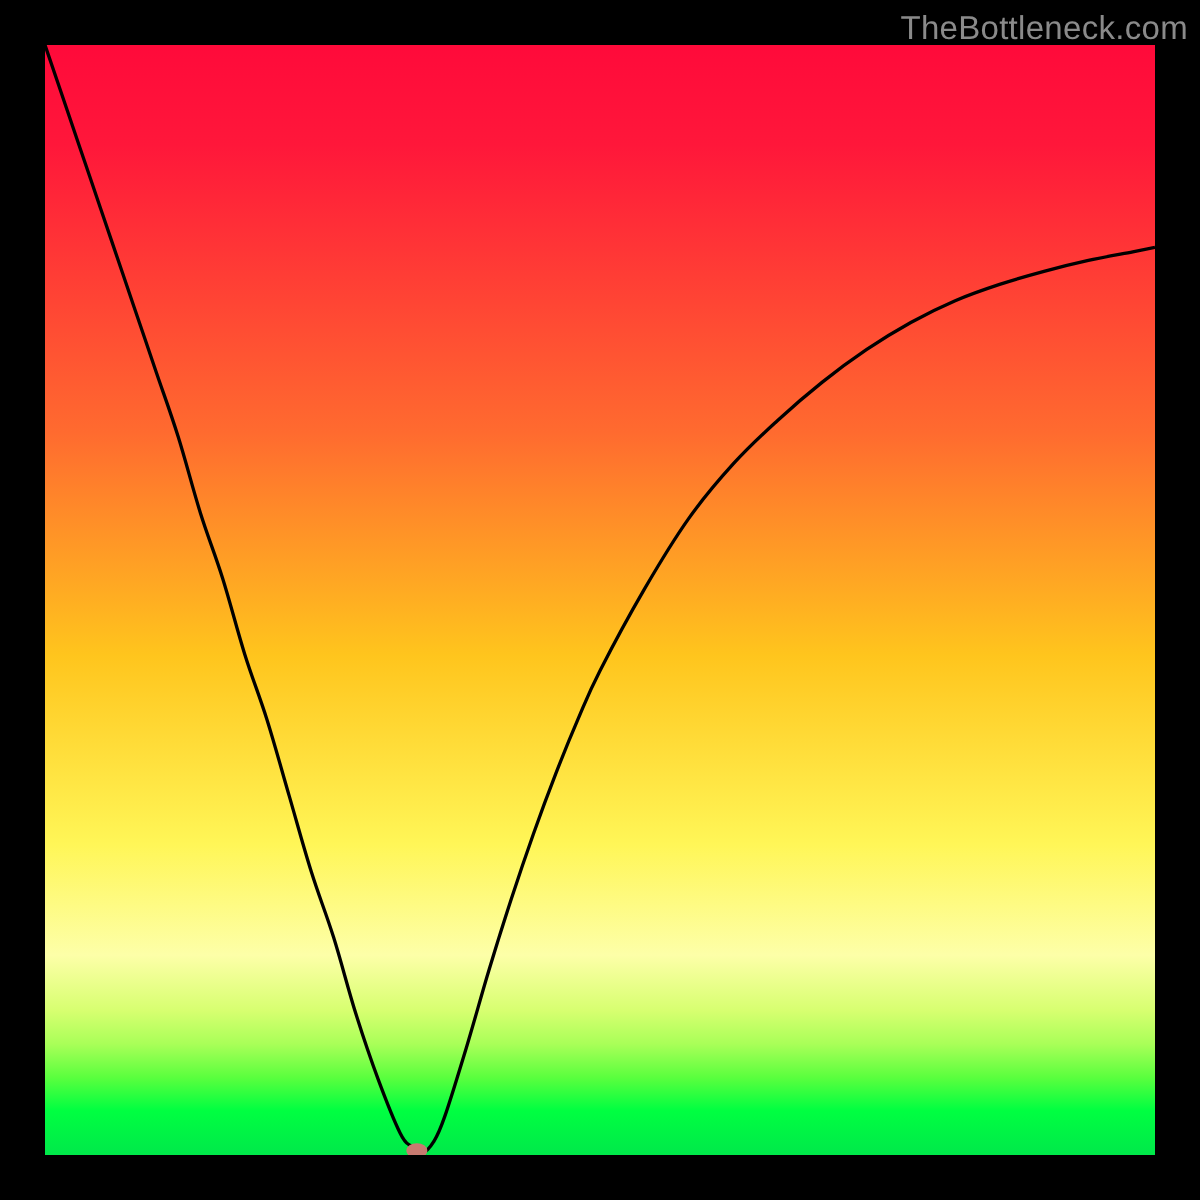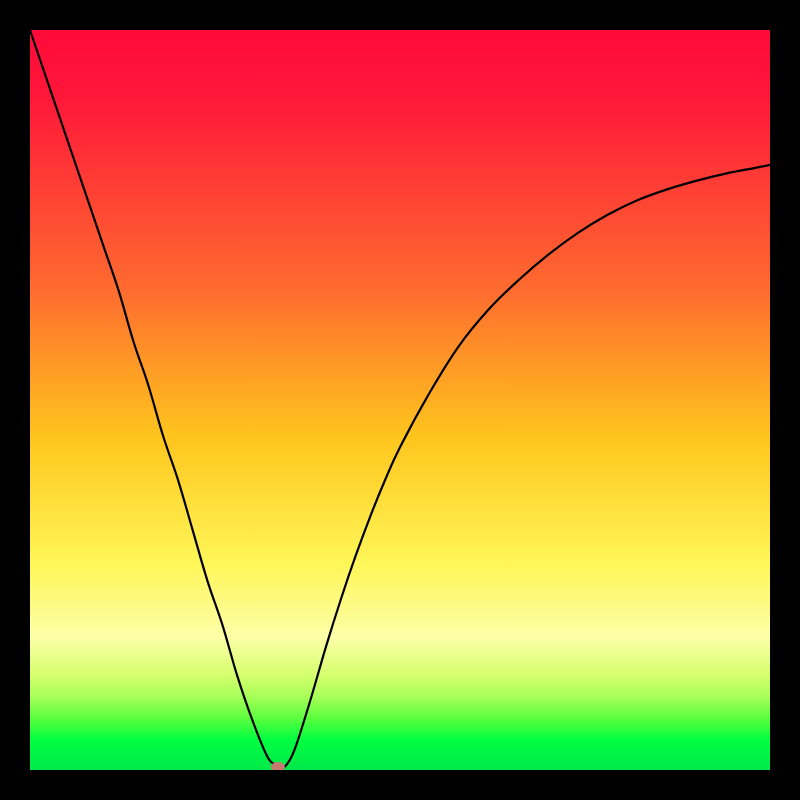--- a/index.html
+++ b/index.html
@@ -52,13 +52,14 @@
 </head>
 <body>
 
 <div class="frame">
   <div class="plot-area">
     <svg class="curve-svg" viewBox="0 0 740 740" preserveAspectRatio="none">
       <path id="series-path" class="series-line" d="M 0.00 0.00 C 2.66 7.84, 9.47 27.86, 14.80 43.53 C 20.13 59.20, 24.27 71.39, 29.60 87.06 C 34.93 102.73, 39.07 114.92, 44.40 130.59 C 49.73 146.26, 53.87 158.45, 59.20 174.12 C 64.53 189.79, 68.67 201.98, 74.00 217.65 C 79.33 233.32, 83.47 244.20, 88.80 261.18 C 94.13 278.15, 98.27 294.98, 103.60 311.96 C 108.93 328.94, 113.07 338.51, 118.40 355.49 C 123.73 372.47, 127.87 389.30, 133.20 406.27 C 138.53 423.25, 142.67 432.83, 148.00 449.80 C 153.33 466.78, 157.47 482.31, 162.80 500.59 C 168.13 518.87, 172.27 534.40, 177.60 551.37 C 182.93 568.35, 187.07 577.93, 192.40 594.90 C 197.73 611.88, 201.87 628.71, 207.20 645.69 C 212.53 662.66, 216.67 674.85, 222.00 689.22 C 227.33 703.58, 232.80 717.39, 236.80 725.49 C 240.80 733.59, 241.54 731.85, 244.20 734.20 C 246.86 736.55, 248.94 739.07, 251.60 738.55 C 254.26 738.03, 256.34 735.60, 259.00 731.29 C 261.66 726.98, 262.40 726.10, 266.40 714.61 C 270.40 703.12, 275.87 685.08, 281.20 667.45 C 286.53 649.82, 290.67 634.30, 296.00 616.67 C 301.33 599.04, 305.47 585.83, 310.80 569.51 C 316.13 553.19, 320.27 541.00, 325.60 525.98 C 330.93 510.96, 335.07 499.79, 340.40 486.08 C 345.73 472.37, 349.87 462.21, 355.20 449.80 C 360.53 437.40, 362.01 432.83, 370.00 417.16 C 377.99 401.49, 388.94 381.03, 399.60 362.75 C 410.26 344.46, 418.54 330.61, 429.20 315.59 C 439.86 300.57, 448.14 291.07, 458.80 279.31 C 469.46 267.56, 477.74 260.09, 488.40 250.29 C 499.06 240.50, 507.34 233.39, 518.00 224.90 C 528.66 216.41, 536.94 210.32, 547.60 203.14 C 558.26 195.95, 566.54 190.88, 577.20 185.00 C 587.86 179.12, 596.14 175.06, 606.80 170.49 C 617.46 165.92, 625.74 163.13, 636.40 159.61 C 647.06 156.08, 655.34 153.77, 666.00 150.90 C 676.66 148.03, 684.94 146.00, 695.60 143.65 C 706.26 141.30, 717.21 139.41, 725.20 137.84 C 733.19 136.28, 737.34 135.46, 740.00 134.94"></path>
       <ellipse id="opt-marker" class="marker-dot" cx="247.90" cy="737.10" rx="7" ry="5"></ellipse>
     </svg>
   </div>
+  <div class="watermark">TheBottleneck.com</div>
 </div>
 
 </body></html>

